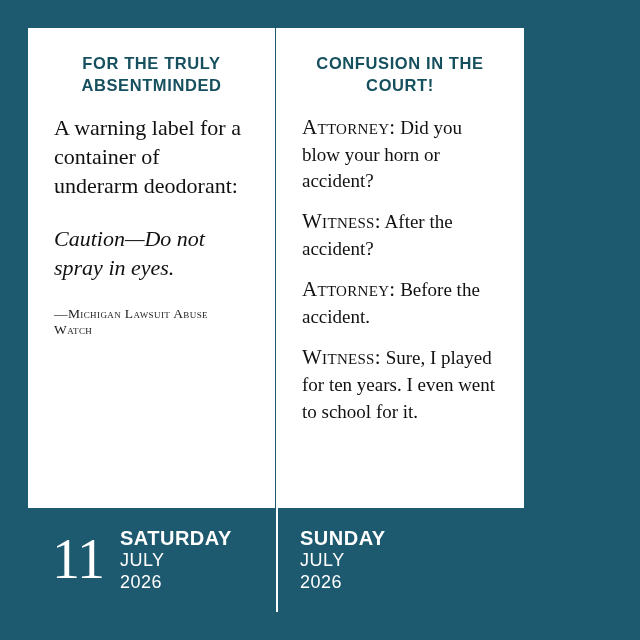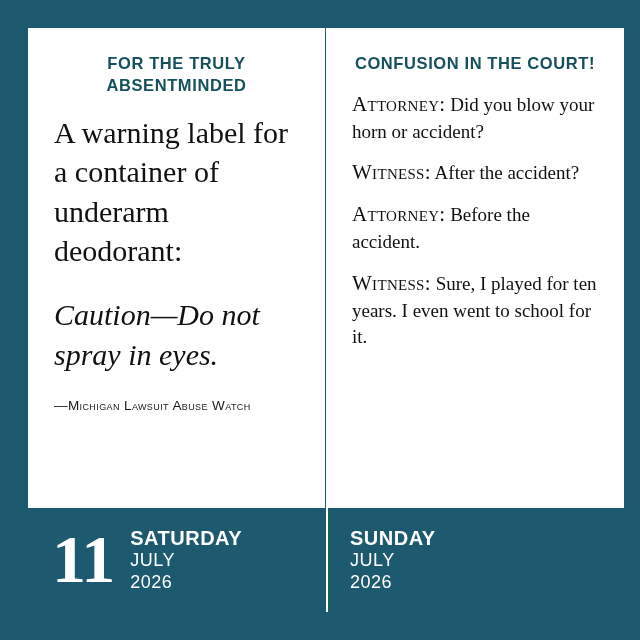--- a/index.html
+++ b/index.html
@@ -10,21 +10,21 @@
     width: 640px;
     height: 640px;
     background: #1d5a70;
     font-family: "Liberation Serif", serif;
     overflow: hidden;
   }
   .page {
     position: absolute;
     left: 28px;
     top: 28px;
-    width: 596px;
+    width: 496px;
     height: 584px;
     background: #ffffff;
     display: flex;
     flex-direction: column;
   }
   .panes {
     flex: 1 1 auto;
     display: flex;
     flex-direction: row;
     min-height: 0;
@@ -47,31 +47,31 @@
     text-align: center;
     line-height: 1.35;
     margin: 0 0 16px 0;
     text-transform: uppercase;
   }
   .headline.tight {
     padding: 0 14px;
   }
   .body-text {
     font-family: "Liberation Serif", serif;
-    font-size: 30px;
+    font-size: 22px;
     line-height: 1.32;
     color: #111111;
     margin: 0 0 6px 0;
   }
   .body-text.italic {
     font-style: italic;
     margin-top: 24px;
   }
   .attrib {
-    font-family: Liberation Sans, sans-serif;
+    font-family: Liberation Serif, serif;
     font-variant: small-caps;
     font-size: 13.5px;
     letter-spacing: 0.4px;
     color: #1a1a1a;
     margin-top: 24px;
   }
   .qa {
     font-family: "Liberation Serif", serif;
     font-size: 19px;
     line-height: 1.38;
@@ -105,22 +105,22 @@
     content: "";
     position: absolute;
     left: 0;
     top: 0;
     bottom: 0;
     width: 1.5px;
     background: #ffffff;
   }
   .daynum {
     font-family: "Liberation Serif", serif;
-    font-weight: bold;
-    font-size: 68px;
+    font-weight: normal;
+    font-size: 56px;
     line-height: 0.82;
     letter-spacing: -1px;
     margin-right: 16px;
   }
   .daymeta {
     font-family: "Liberation Sans", sans-serif;
     line-height: 1.22;
   }
   .dayname {
     font-weight: bold;

